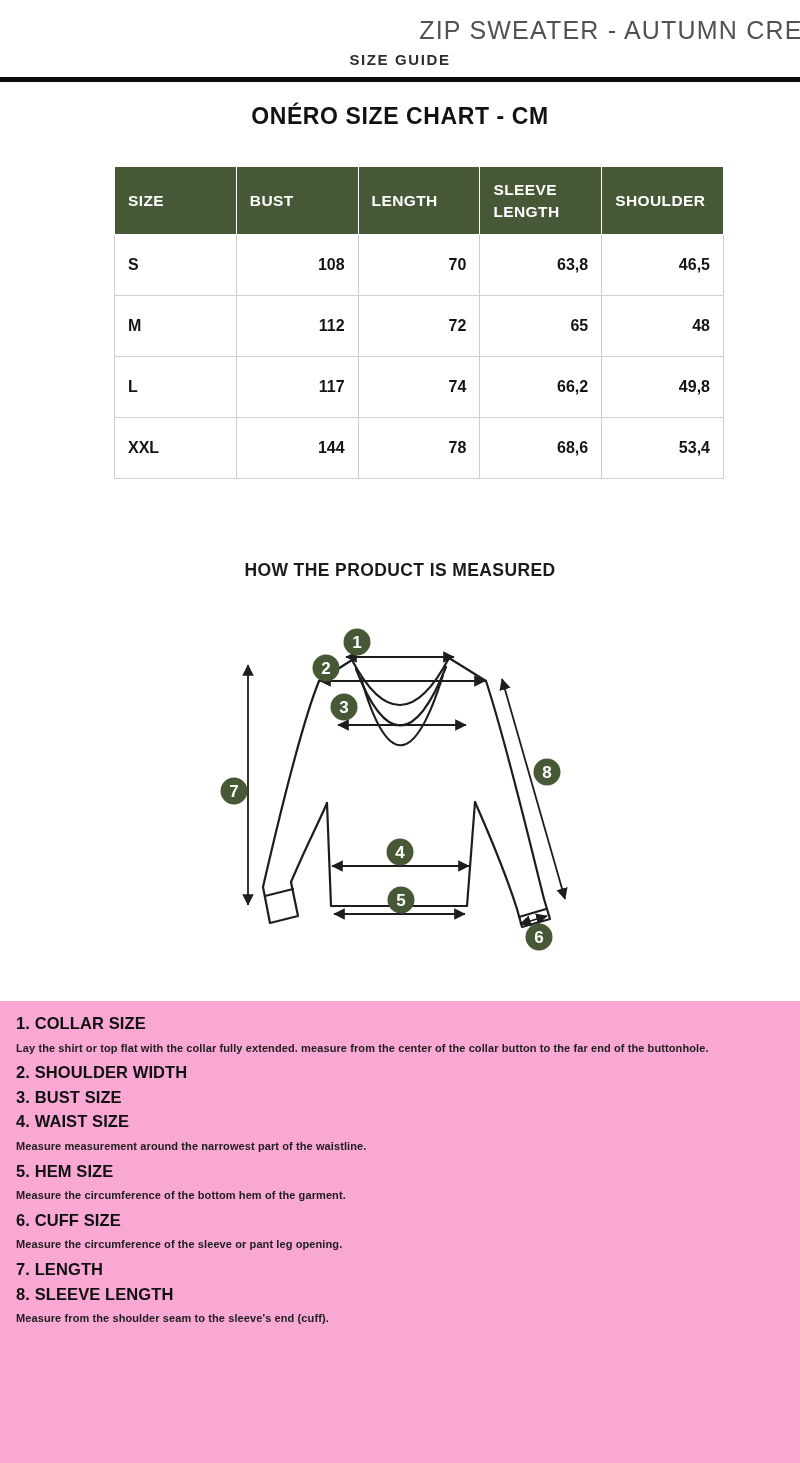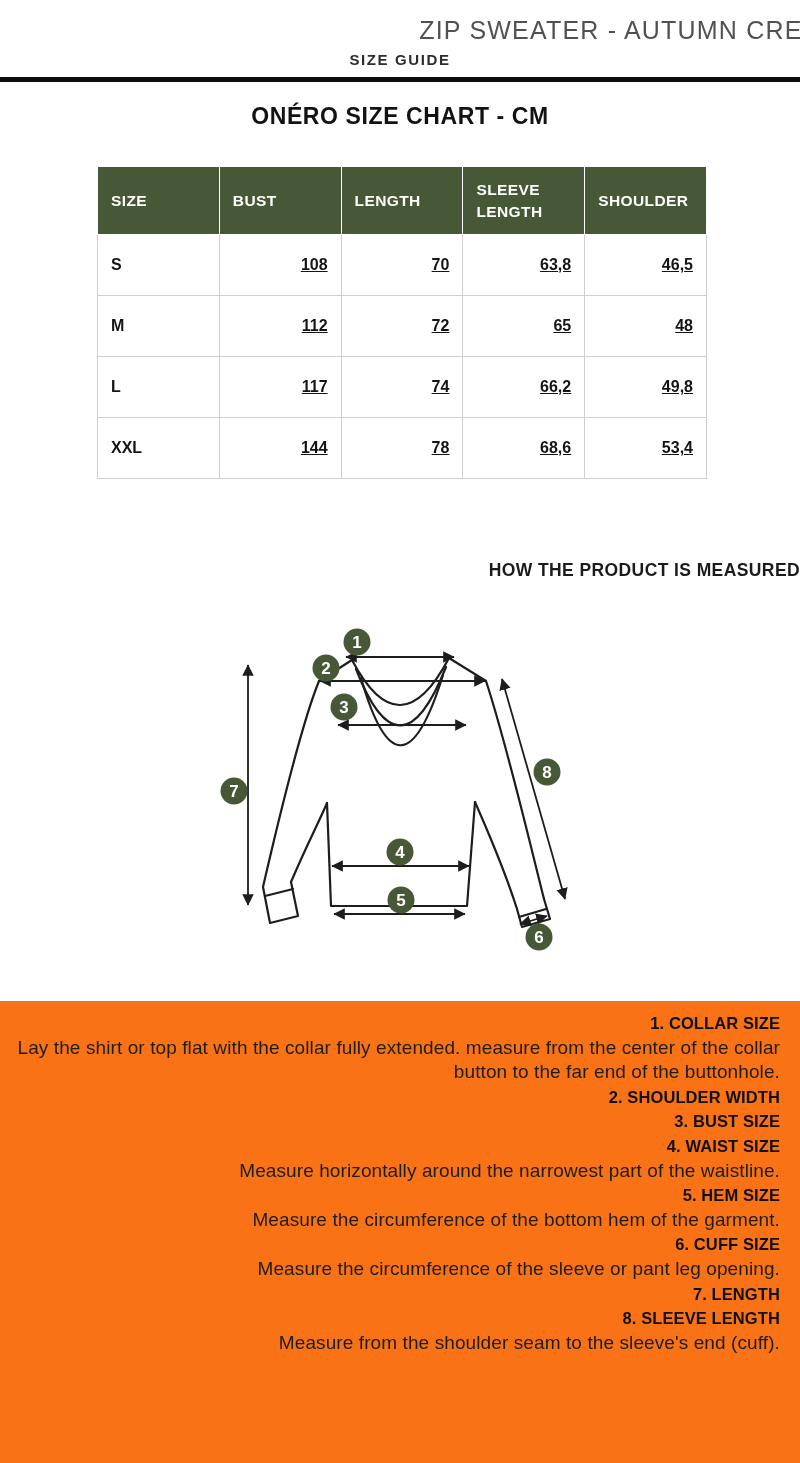--- a/index.html
+++ b/index.html
@@ -34,68 +34,67 @@
     position:absolute; top:103px; left:0; width:100%;
     text-align:center;
     font-size:23px; font-weight:700; letter-spacing:0.6px;
     color:#121212;
   }
   
   .size-table-wrap{
     position:absolute; left:97px; top:166px; width:610px;
   }
   table.size-table{
-    border-collapse:collapse; table-layout:fixed; width:610px;
+    border-collapse:collapse; table-layout:fixed; width:610px;margin-left:17px;
   }
   table.size-table th{
     background:#475837;
     color:#ffffff;
     font-size:15.5px; font-weight:700; letter-spacing:0.4px;
     text-align:left;
     padding:0 10px 0 13px;
     height:67px;
     border:1px solid #ffffff;
     line-height:22px;
     vertical-align:middle;
   }
   table.size-table td{
     border:1px solid #cfcfcf;
     height:58px;
     font-size:16px; font-weight:700; color:#141414;
     vertical-align:middle;
     background:#ffffff;
   }
   td.size-cell{ text-align:left; padding-left:13px; }
-  td.num-cell{ text-align:right; padding-right:13px;text-decoration:underline; }
+  td.num-cell{ text-align:right; padding-right:13px; }
   
   .measured-title{
     position:absolute; top:560px; left:0; width:100%;
-    text-align:right;
+    text-align:center;
     font-size:17.5px; font-weight:700; letter-spacing:0.4px;
     color:#1b1b1b;
   }
   .diagram{
     position:absolute; left:205px; top:590px;
     width:390px; height:390px;
   }
   
   .instructions{
     position:absolute; left:0; top:1001px;
     width:800px; height:462px;
-    background:#f97316;
+    background:#f9a8d4;
     box-sizing:border-box;
     padding:10px 20px 0 16px;
-    text-align:right;
   }
   .instr-heading{
     font-size:16.5px; font-weight:700; color:#101010;
     line-height:24.6px; letter-spacing:0.1px;
   }
   .instr-body{
-    font-size:19px; font-weight:400; color:#1d1d1d;
+    font-size:11px; font-weight:700; color:#1d1d1d;
     line-height:24.6px; letter-spacing:0.1px;
   }
 </style>
 </head>
 <body>
 
 <div class="page">
 
   <div class="prod-title">ZIP SWEATER - AUTUMN CREST</div>
   <div class="prod-subtitle">SIZE GUIDE</div>
@@ -231,21 +230,21 @@
         <div class="instr-body">Lay the shirt or top flat with the collar fully extended. measure from the center of the collar button to the far end of the buttonhole.</div>
       </div>
       <div>
         <div class="instr-heading">2. SHOULDER WIDTH</div>
       </div>
       <div>
         <div class="instr-heading">3. BUST SIZE</div>
       </div>
       <div>
         <div class="instr-heading">4. WAIST SIZE</div>
-        <div class="instr-body">Measure horizontally around the narrowest part of the waistline.</div>
+        <div class="instr-body">Measure measurement around the narrowest part of the waistline.</div>
       </div>
       <div>
         <div class="instr-heading">5. HEM SIZE</div>
         <div class="instr-body">Measure the circumference of the bottom hem of the garment.</div>
       </div>
       <div>
         <div class="instr-heading">6. CUFF SIZE</div>
         <div class="instr-body">Measure the circumference of the sleeve or pant leg opening.</div>
       </div>
       <div>

